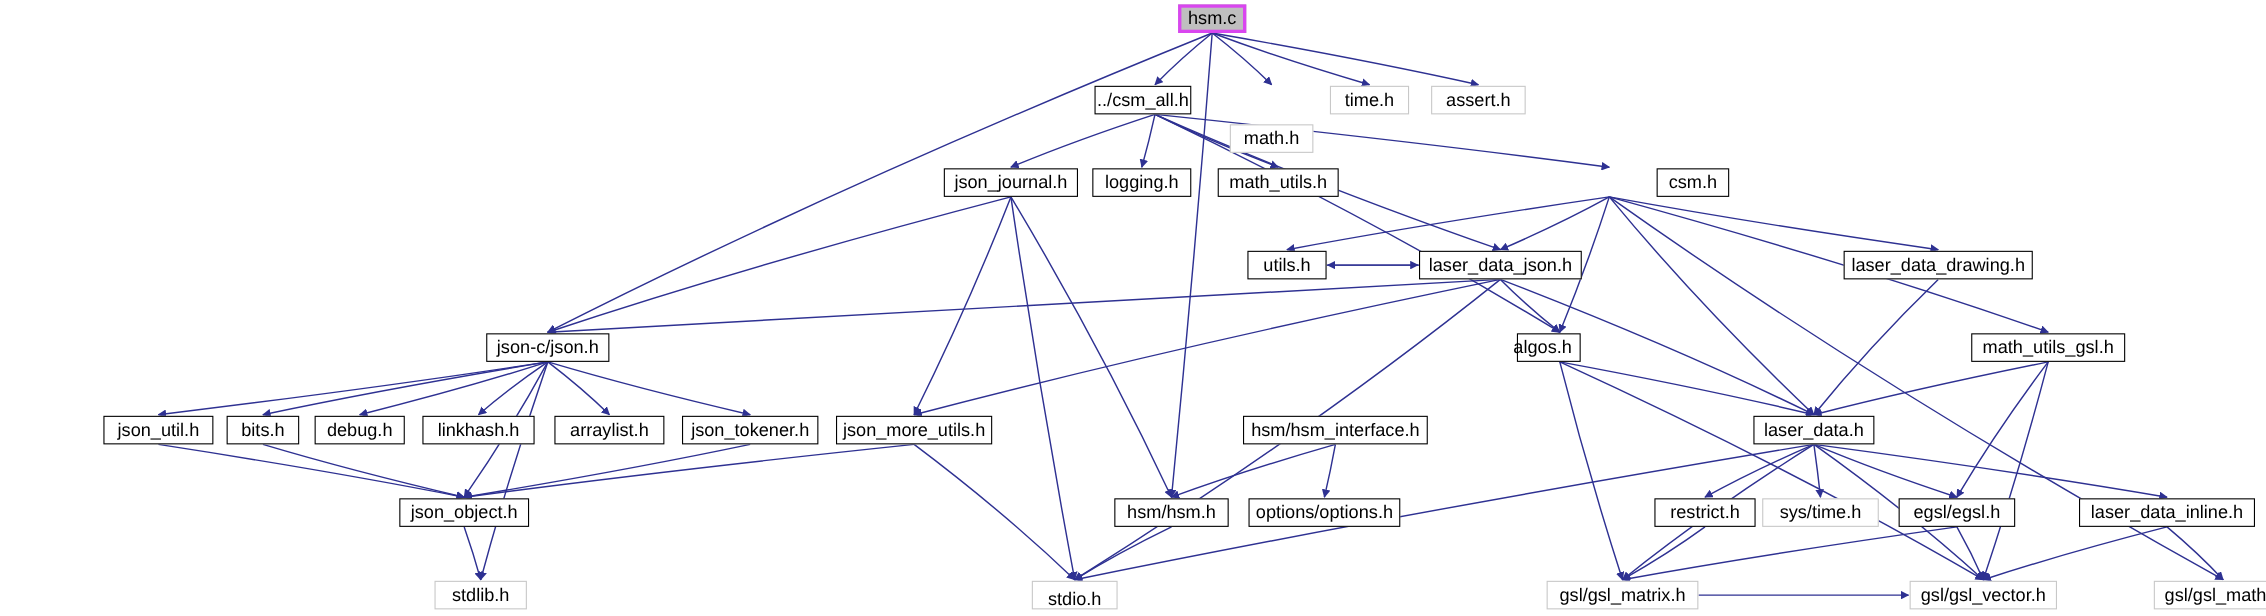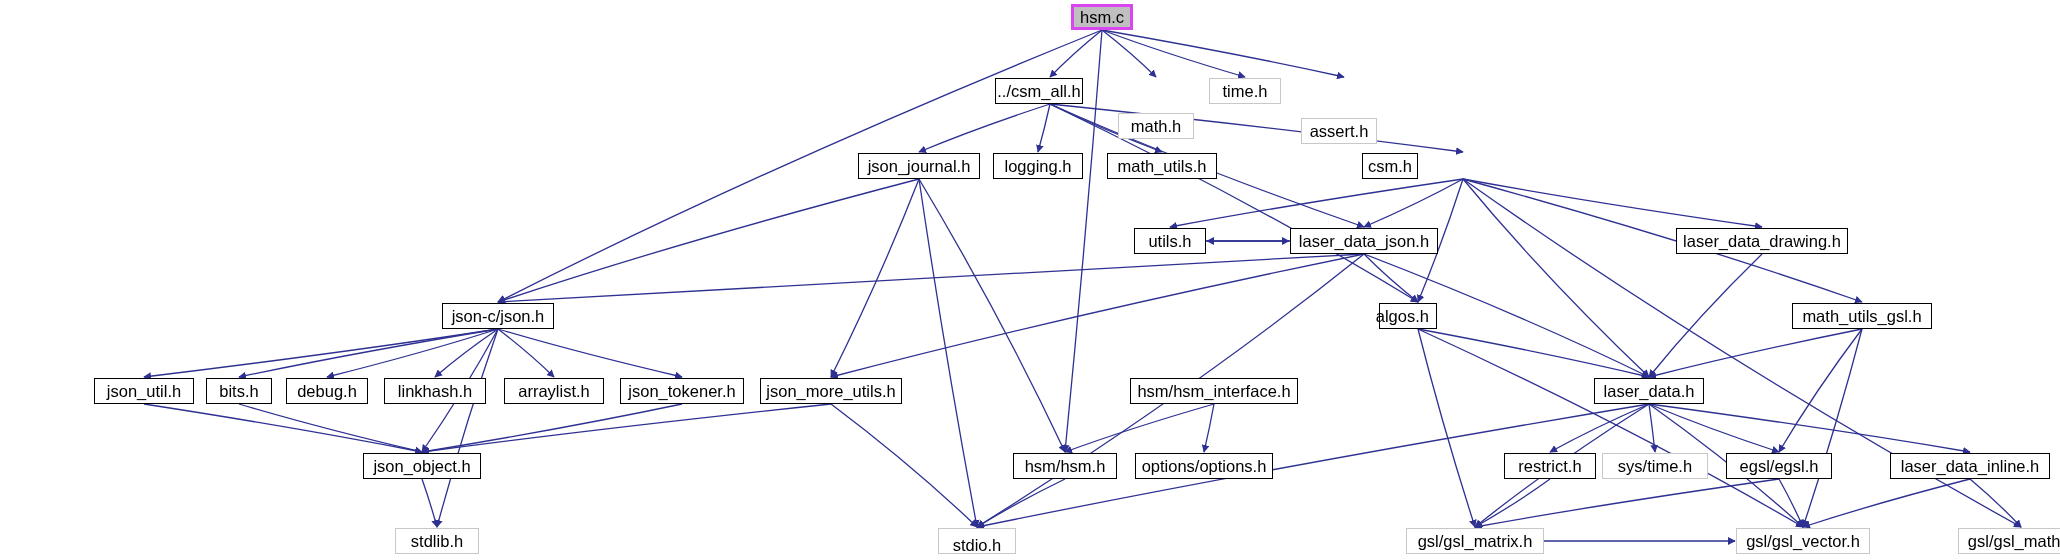--- a/index.html
+++ b/index.html
@@ -134,33 +134,33 @@
       </div>
       <div class="node" style="left: 995px; top: 78px; width: 88px;">
         <span>../csm_all.h</span>
       </div>
       <div class="node sys" style="left: 1118px; top: 78px; width: 76px; margin-top: 35px;">
         <span>math.h</span>
       </div>
       <div class="node sys" style="left: 1209px; top: 78px; width: 72px;">
         <span>time.h</span>
       </div>
-      <div class="node sys" style="left: 1301px; top: 78px; width: 76px; margin-top: 40px;">
+      <div class="node sys" style="left: 1301px; top: 78px; width: 86px;">
         <span>assert.h</span>
       </div>
       <div class="node" style="left: 858px; top: 153px; width: 122px;">
         <span>json_journal.h</span>
       </div>
       <div class="node" style="left: 993px; top: 153px; width: 90px;">
         <span>logging.h</span>
       </div>
       <div class="node" style="left: 1107px; top: 153px; width: 110px; justify-content: center;">
         <span>math_utils.h</span>
       </div>
-      <div class="node" style="left: 1362px; top: 153px; width: 56px;">
+      <div class="node" style="left: 1506px; top: 153px; width: 66px;">
         <span>csm.h</span>
       </div>
       <div class="node" style="left: 1134px; top: 228px; width: 72px;">
         <span>utils.h</span>
       </div>
       <div class="node" style="left: 1290px; top: 228px; width: 148px;">
         <span>laser_data_json.h</span>
       </div>
       <div class="node" style="left: 1676px; top: 228px; width: 172px;">
         <span>laser_data_drawing.h</span>

